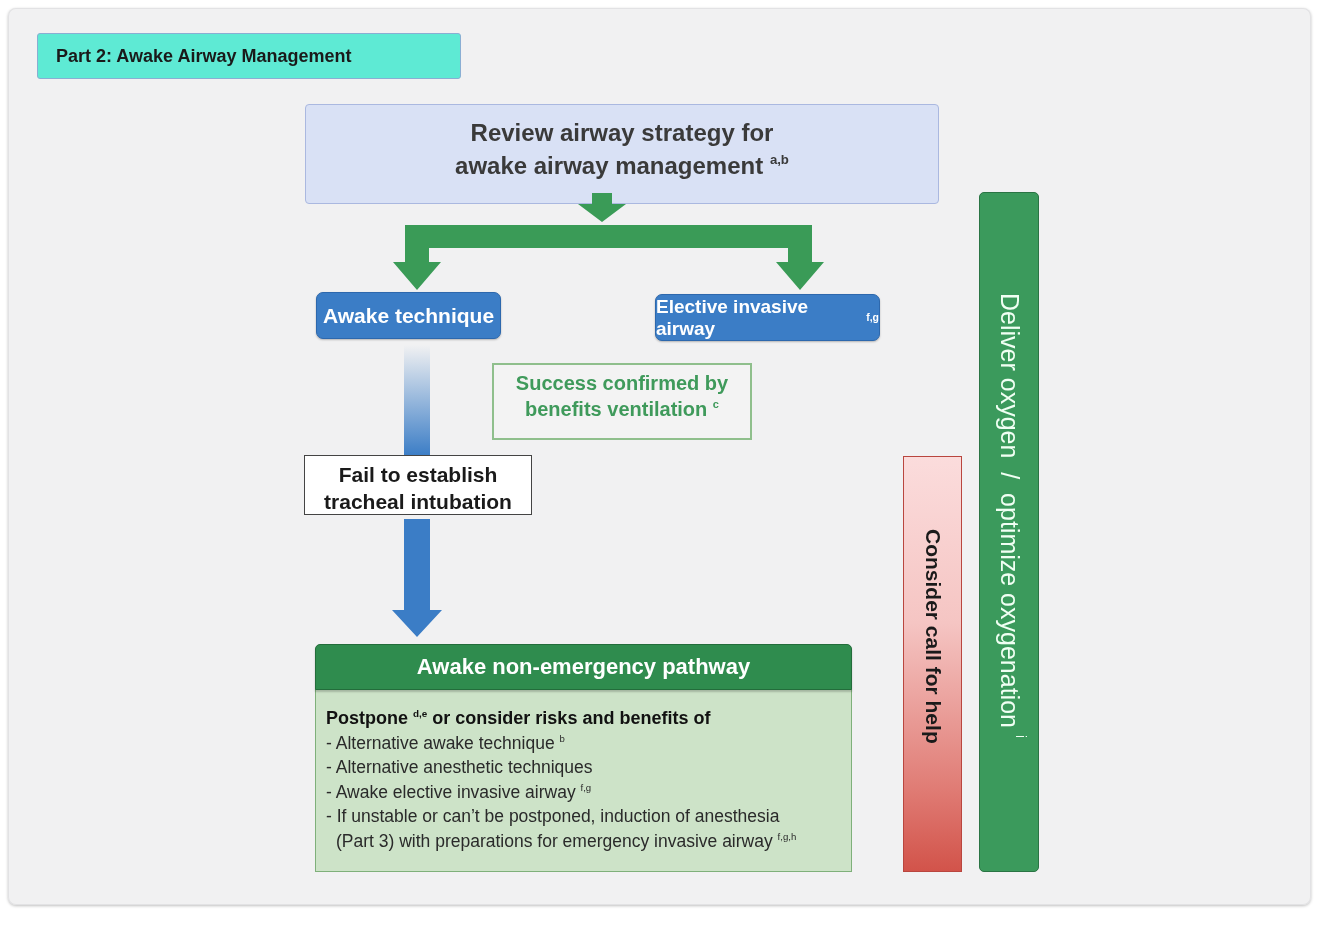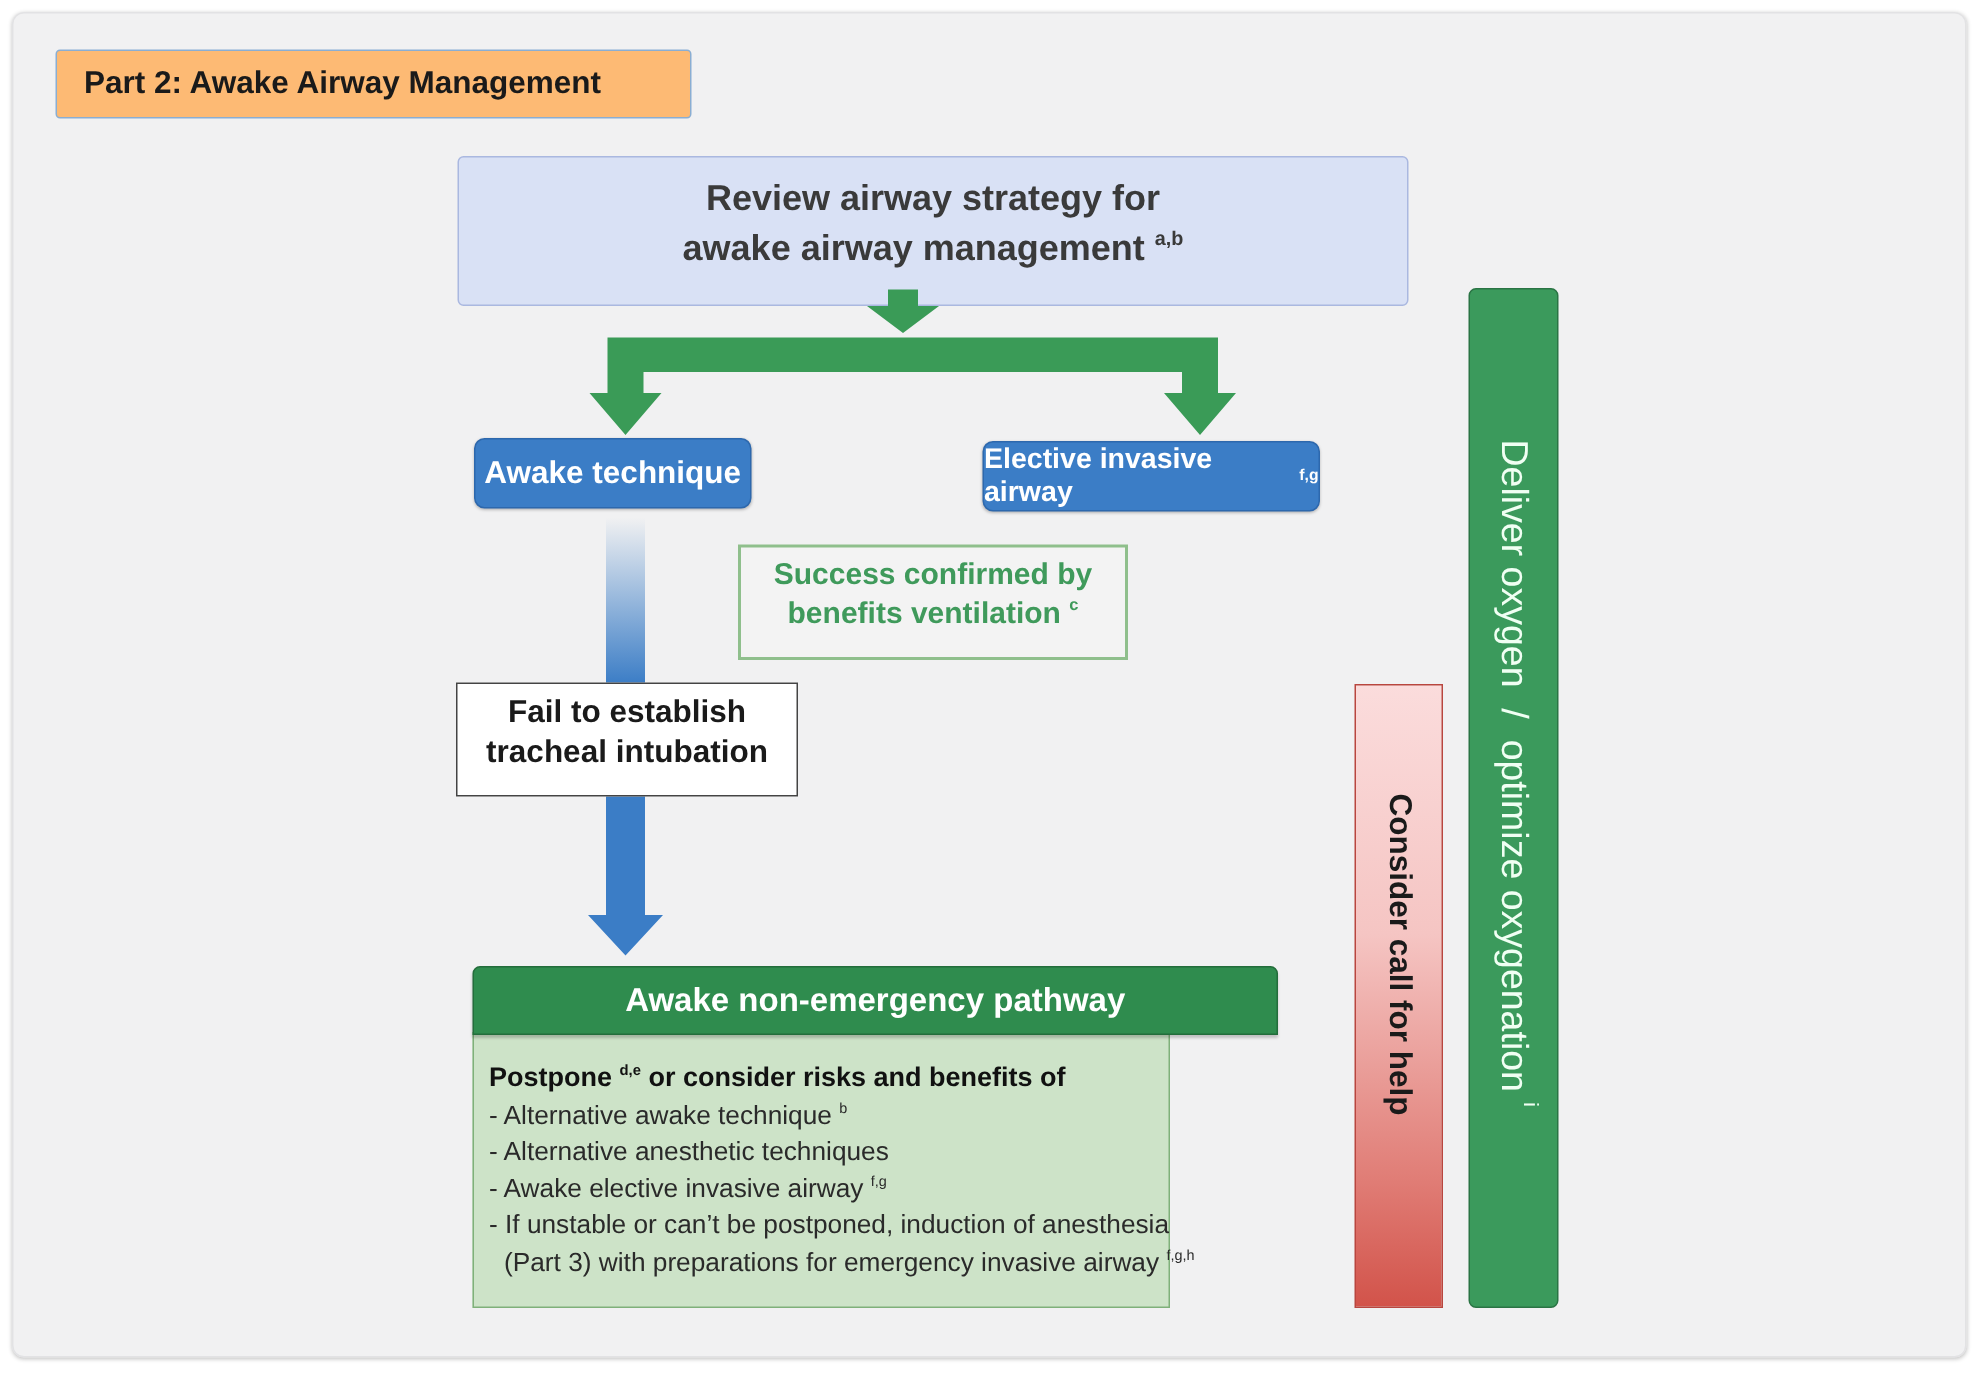--- a/index.html
+++ b/index.html
@@ -7,23 +7,23 @@
       width: 1320px; height: 928px; background: #ffffff; position: relative; overflow: hidden;
       font-family: "Liberation Sans", "DejaVu Sans", sans-serif;
     }
     .panel {
       position: absolute; left: 8px; top: 8px; width: 1303px; height: 897px;
       background: #f1f1f2; border-radius: 8px;
       box-shadow: 0 1px 3px rgba(0,0,0,0.25), inset 0 0 0 1px #e2e2e4;
     }
     .part-title {
       position: absolute; left: 37px; top: 33px; width: 424px; height: 46px;
-      background: #fdba74; border: 1.5px solid #8aaed3; border-radius: 3px;
+      background: #5eead4; border: 1.5px solid #8aaed3; border-radius: 3px;
       box-sizing: border-box; display: flex; align-items: center; padding-left: 18px;
-      font-weight: bold; font-size: 21px; color: #1a1a1a;
+      font-weight: bold; font-size: 18px; color: #1a1a1a;
     }
     .review-box {
       position: absolute; left: 305px; top: 104px; width: 634px; height: 100px;
       background: #d9e1f5; border: 1.5px solid #aab8e0; border-radius: 4px; box-sizing: border-box;
       text-align: center; font-weight: bold; font-size: 24px; color: #3a3a3a; line-height: 33px;
       padding-top: 11px;
     }
     sup { font-size: 0.55em; vertical-align: 0.75em; line-height: 0; }
     .blue-btn {
       position: absolute; height: 47px; background: #3b7dc6; border: 1.5px solid #2d68ad;
@@ -33,34 +33,34 @@
     }
     .awake-btn { left: 316px; top: 292px; width: 185px; font-size: 21px; }
     .elective-btn { left: 655px; top: 294px; width: 225px; font-size: 19px; }
     .success-box {
       position: absolute; left: 492px; top: 363px; width: 260px; height: 77px;
       border: 2px solid #8fbf8c; box-sizing: border-box; background: #f3f3f3;
       text-align: center; color: #3f9a5b; font-weight: bold; font-size: 20px; line-height: 26px;
       padding-top: 5px;
     }
     .fail-box {
-      position: absolute; left: 304px; top: 455px; width: 228px; height: 76px;
+      position: absolute; left: 304px; top: 455px; width: 228px; height: 60px;
       border: 1.5px solid #444; box-sizing: border-box; background: #ffffff;
       text-align: center; color: #1a1a1a; font-weight: bold; font-size: 21px; line-height: 27px;
       padding-top: 5px;
     }
     .pathway-header {
       position: absolute; left: 315px; top: 644px; width: 537px; height: 46px;
       background: #2f8c4e; border: 1.5px solid #236d3b; border-radius: 5px 5px 0 0; box-sizing: border-box;
       color: #ffffff; font-weight: bold; font-size: 22px;
       display: flex; align-items: center; justify-content: center;
       box-shadow: 0 2px 2px rgba(0,0,0,0.2); z-index: 2;
     }
     .pathway-body {
-      position: absolute; left: 315px; top: 688px; width: 465px; height: 184px;
+      position: absolute; left: 315px; top: 688px; width: 537px; height: 184px;
       background: #cde3c8; border: 1.5px solid #7fb07a; box-sizing: border-box;
       padding: 17px 0 0 10px; color: #2a2a2a; font-size: 17.5px; line-height: 24.5px;
     }
     .pathway-body .lead { font-weight: bold; color: #111; font-size: 18px; }
     .pathway-body .item { white-space: nowrap; }
     .pathway-body .indent { padding-left: 10px; }
     .help-bar {
       position: absolute; left: 903px; top: 456px; width: 59px; height: 416px;
       background: linear-gradient(to bottom, #fbdcdc 0%, #f5c5c3 40%, #e07c75 80%, #d2534a 100%);
       border: 1.5px solid #b9463f; box-sizing: border-box;

